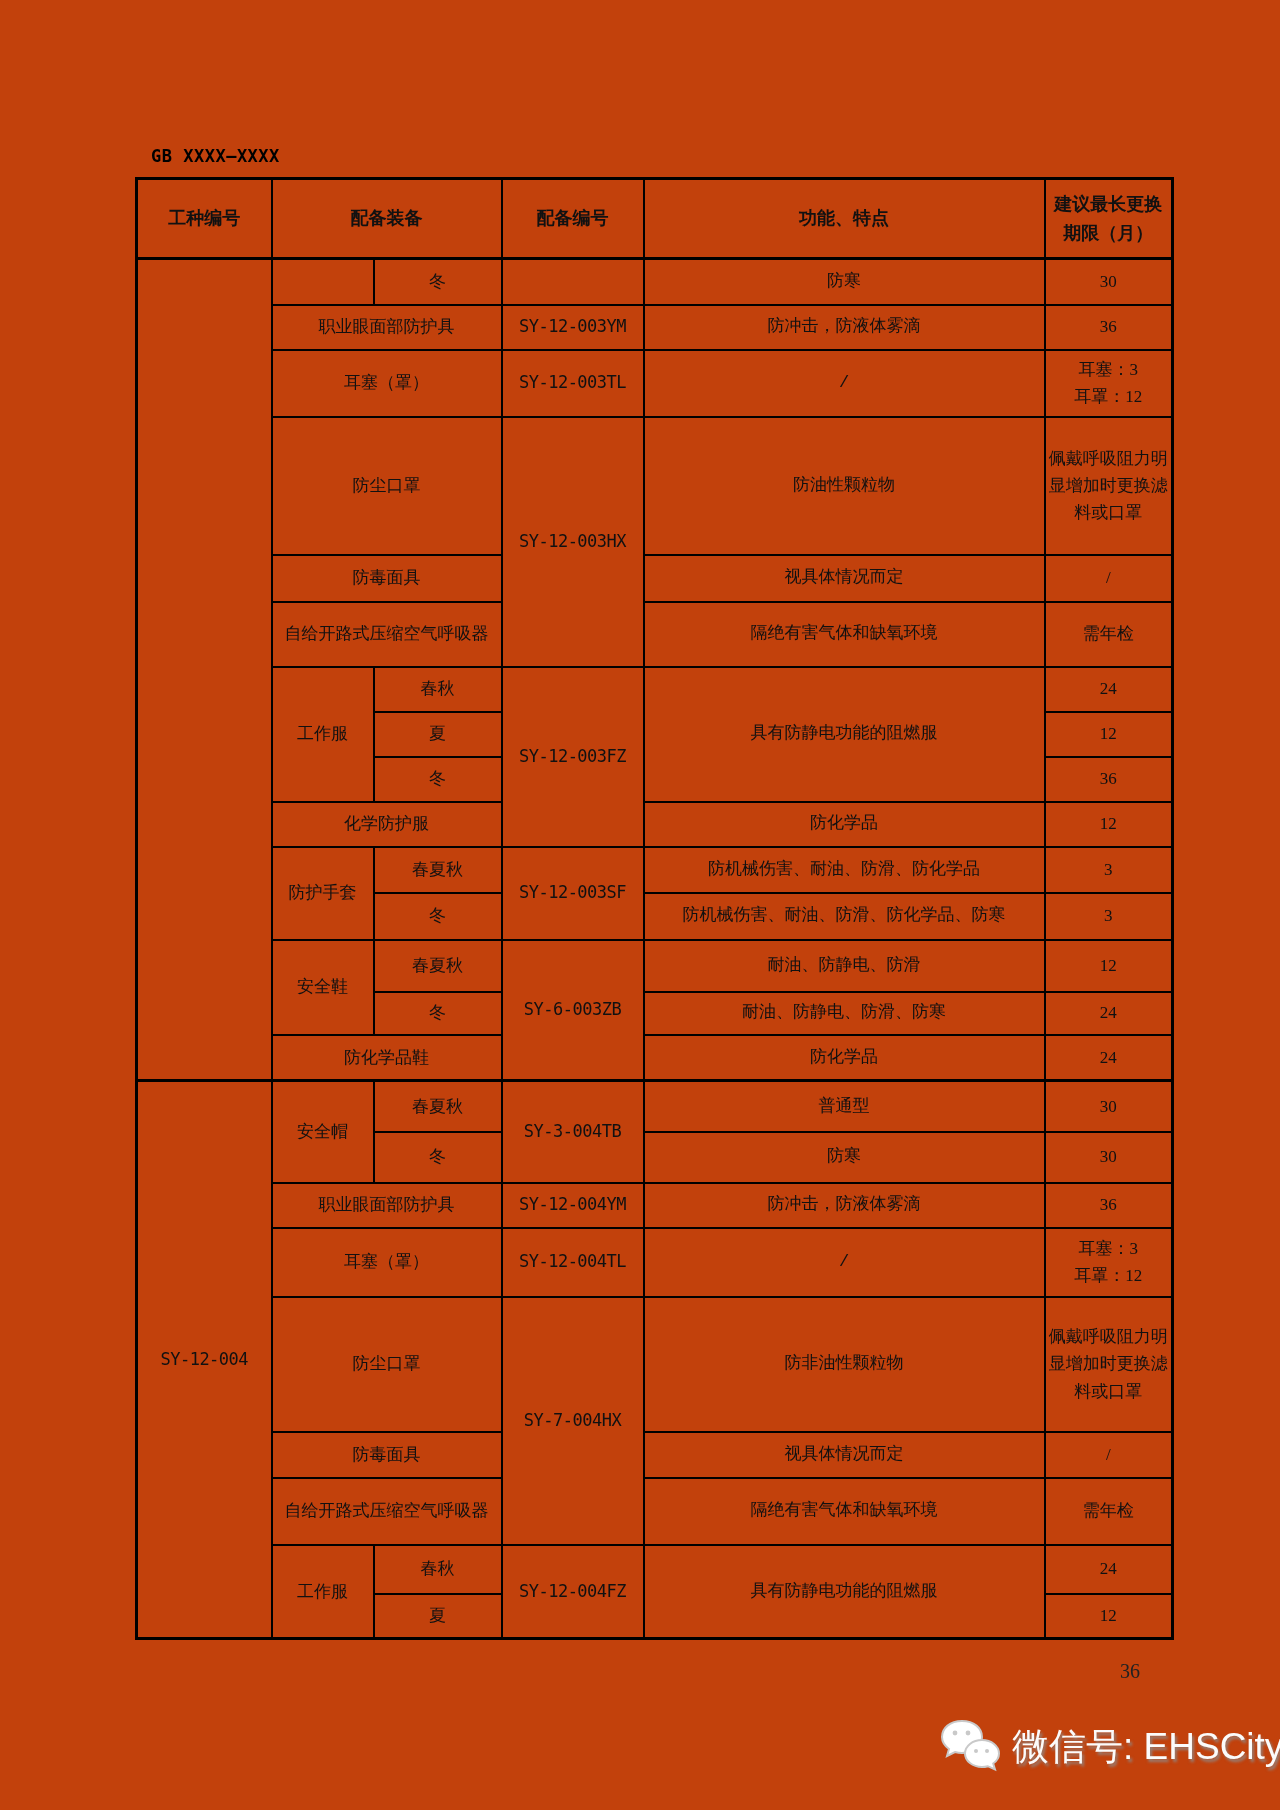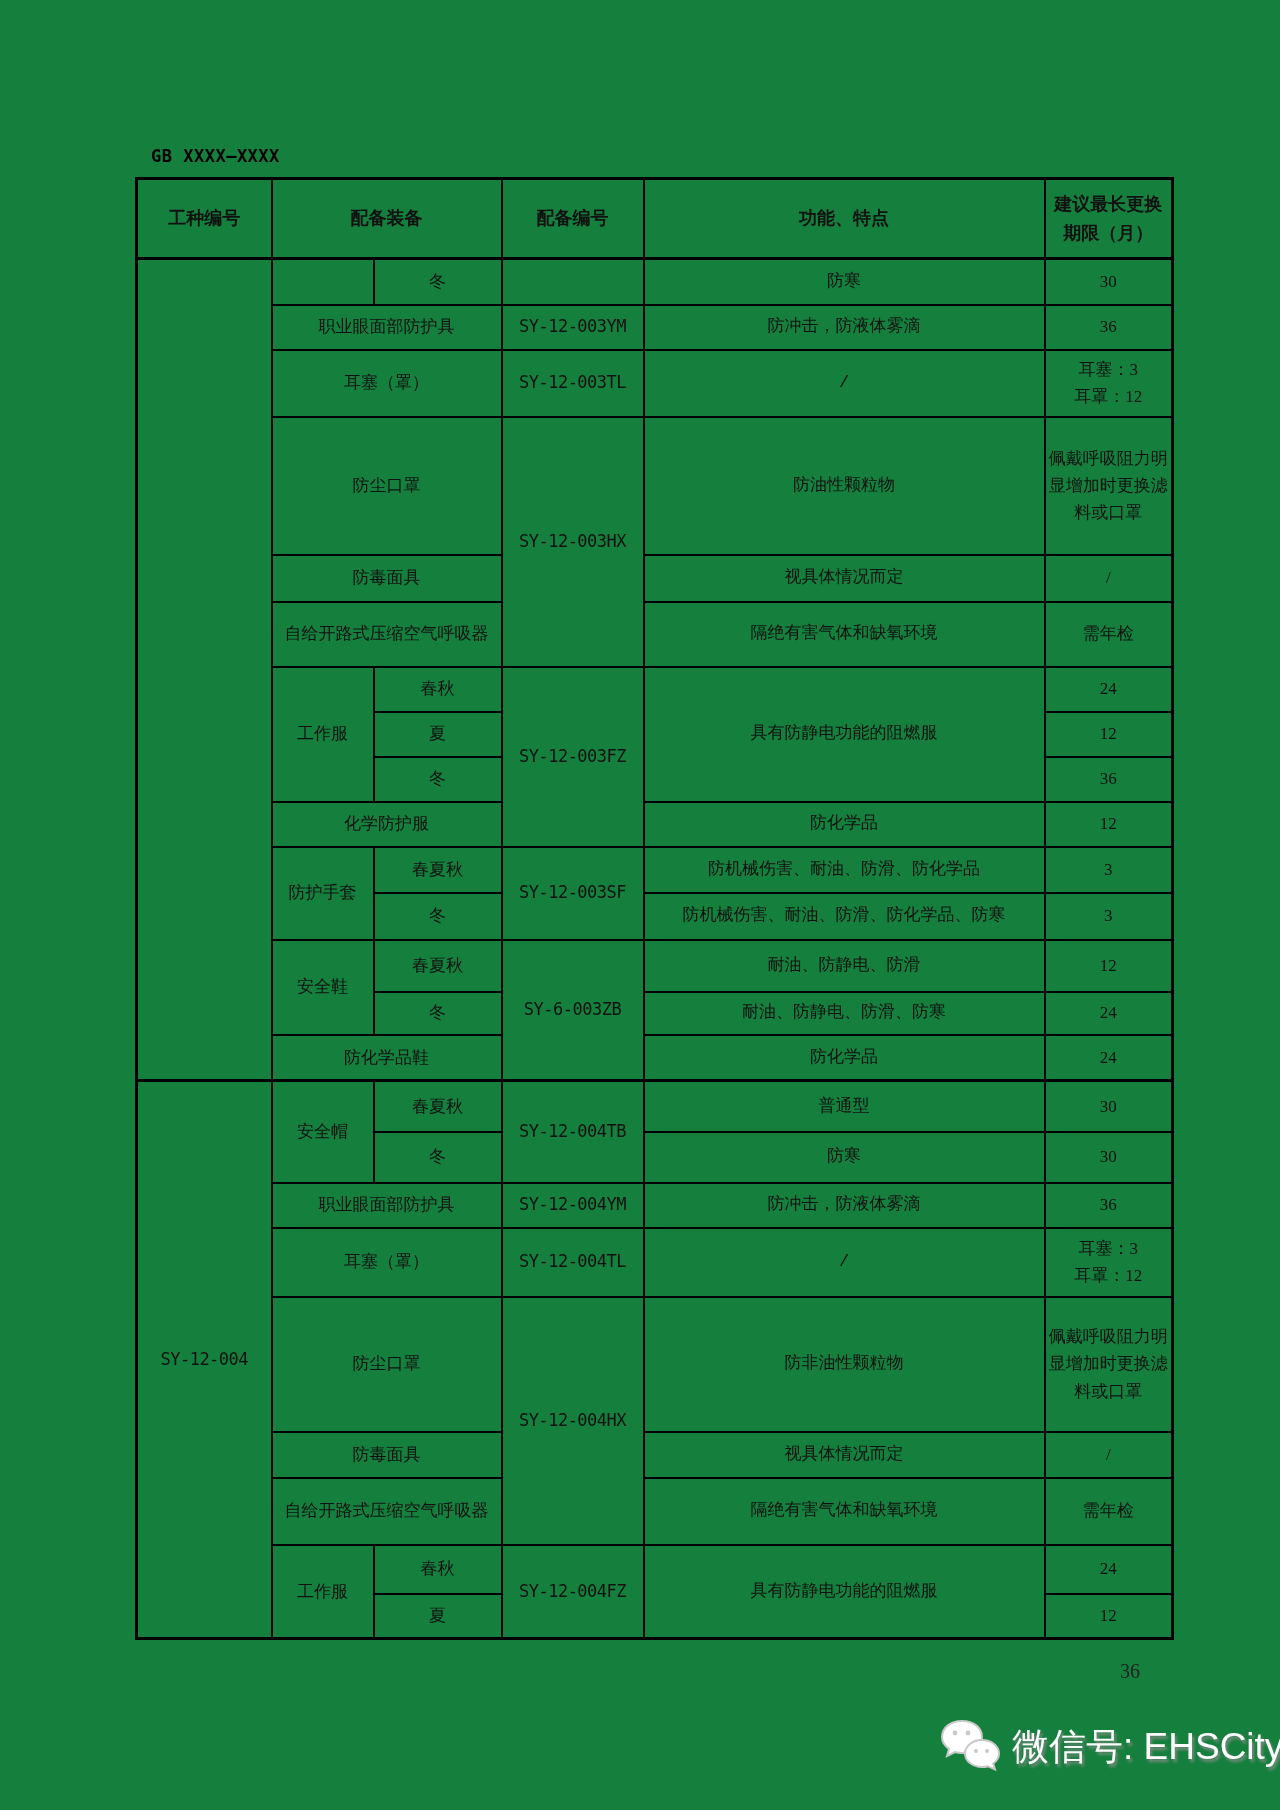--- a/index.html
+++ b/index.html
@@ -1,16 +1,16 @@
 <!DOCTYPE html>
 <html><head>
 <meta charset="utf-8">
 <style>
   html,body{margin:0;padding:0;background:#ffffff;}
-  .page{position:relative;width:1280px;height:1810px;background:#15803d;color:#111;
+  .page{position:relative;width:1280px;height:1810px;background:#c2410c;color:#111;
         font-family:"Liberation Serif","DejaVu Serif",serif;overflow:hidden;}
   .doc-code{position:absolute;left:151px;top:146px;font-family:"DejaVu Sans Mono","Liberation Mono",monospace;
         font-size:17px;font-weight:bold;letter-spacing:0.5px;color:#000;}
   table.ppe{position:absolute;left:135px;top:177px;width:1036px;border-collapse:collapse;
         table-layout:fixed;border:3px solid #000;}
   table.ppe td,table.ppe th{border:2px solid #000;text-align:center;vertical-align:middle;
         font-size:17px;font-weight:normal;padding:0;line-height:1.6;overflow:hidden;color:#111;}
   table.ppe thead th{font-family:"Liberation Sans","DejaVu Sans",sans-serif;font-weight:bold;
         font-size:18px;border-bottom:3px solid #000;}
   th.h5{padding:0 14px;line-height:1.9;}
@@ -138,21 +138,21 @@
       <tr style="height:46px">
         <td colspan="2">防化学品鞋</td>
         <td class="fn">防化学品</td>
         <td>24</td>
       </tr>
 
       <tr class="sec" style="height:51px">
         <td rowspan="9" class="code">SY-12-004</td>
         <td rowspan="2">安全帽</td>
         <td>春夏秋</td>
-        <td rowspan="2" class="code">SY-12-004TB</td>
+        <td rowspan="2" class="code">SY-3-004TB</td>
         <td class="fn">普通型</td>
         <td>30</td>
       </tr>
       <tr style="height:51px">
         <td>冬</td>
         <td class="fn">防寒</td>
         <td>30</td>
       </tr>
       <tr style="height:45px">
         <td colspan="2">职业眼面部防护具</td>
@@ -162,21 +162,21 @@
       </tr>
       <tr style="height:69px">
         <td colspan="2">耳塞（罩）</td>
         <td class="code">SY-12-004TL</td>
         <td class="fn">/</td>
         <td class="two">耳塞：3
 耳罩：12</td>
       </tr>
       <tr style="height:135px">
         <td colspan="2">防尘口罩</td>
-        <td rowspan="3" class="code">SY-12-004HX</td>
+        <td rowspan="3" class="code">SY-7-004HX</td>
         <td class="fn">防非油性颗粒物</td>
         <td class="wrap">佩戴呼吸阻力明显增加时更换滤料或口罩</td>
       </tr>
       <tr style="height:46px">
         <td colspan="2">防毒面具</td>
         <td class="fn">视具体情况而定</td>
         <td>/</td>
       </tr>
       <tr style="height:67px">
         <td colspan="2" class="c2wrap">自给开路式压缩空气呼吸器</td>

